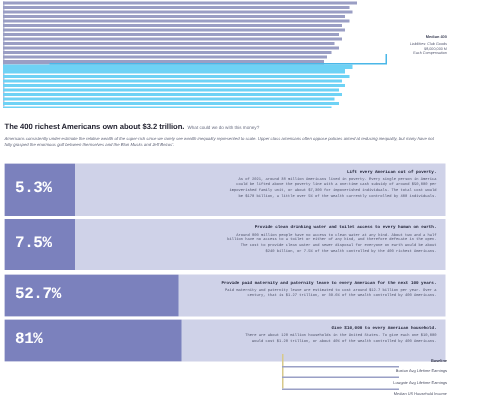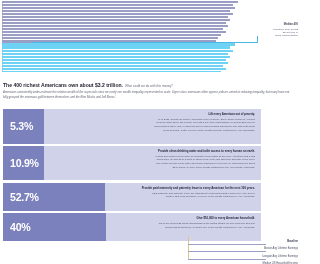--- a/index.html
+++ b/index.html
@@ -104,24 +104,25 @@
     font-style:italic;
     width:291px;
   }
 
   
   .cards{
     position:absolute;left:3px;top:109px;width:294px;
   }
   .card{
     position:relative;
-    width:258px;
+    width:294px;
     background:#cfd2e8;
     margin-bottom:2.4px;
     overflow:hidden;
+    font-family:Liberation Mono, monospace;
   }
   .card .fill{
     position:absolute;left:0;top:0;bottom:0;
     background:#7b81bd;
   }
   .card .pct{
     position:absolute;left:7px;top:50%;
     transform:translateY(-50%);
     font-size:10.6px;
     font-weight:bold;
@@ -287,21 +288,21 @@
           <div class="cb">
             <div>As of 2021, around 38 million Americans lived in poverty. Every single person in America</div>
             <div>could be lifted above the poverty line with a one-time cash subsidy of around $50,000 per</div>
             <div>impoverished family unit, or about $7,300 for impoverished individuals. The total cost would</div>
             <div>be $170 billion, a little over 5% of the wealth currently controlled by 400 individuals.</div>
           </div>
         </div>
       </div>
       <div class="card" style="height: 34.5px;">
         <div class="fill" style="width: 16%;"></div>
-        <div class="pct">10.9%</div>
+        <div class="pct">7.5%</div>
         <div class="copy">
           <div class="ct">Provide clean drinking water and toilet access to every human on earth.</div>
           <div class="cb">
             <div>Around 800 million people have no access to clean water at any kind. About two and a half</div>
             <div>billion have no access to a toilet or either of any kind, and therefore defecate in the open.</div>
             <div>The cost to provide clean water and sewer disposal for everyone on earth would be about</div>
             <div>$240 billion, or 7.5% of the wealth controlled by the 400 richest Americans.</div>
           </div>
         </div>
       </div>
@@ -311,21 +312,21 @@
         <div class="copy">
           <div class="ct">Provide paid maternity and paternity leave to every American for the next 100 years.</div>
           <div class="cb">
             <div>Paid maternity and paternity leave are estimated to cost around $12.7 billion per year. Over a</div>
             <div>century, that is $1.27 trillion, or 39.6% of the wealth controlled by 400 Americans.</div>
           </div>
         </div>
       </div>
       <div class="card" style="height: 28px;">
         <div class="fill" style="width: 40%;"></div>
-        <div class="pct">40%</div>
+        <div class="pct">81%</div>
         <div class="copy">
           <div class="ct">Give $10,000 to every American household.</div>
           <div class="cb">
             <div>There are about 128 million households in the United States. To give each one $10,000</div>
             <div>would cost $1.28 trillion, or about 40% of the wealth controlled by 400 Americans.</div>
           </div>
         </div>
       </div>
     </div>
 

